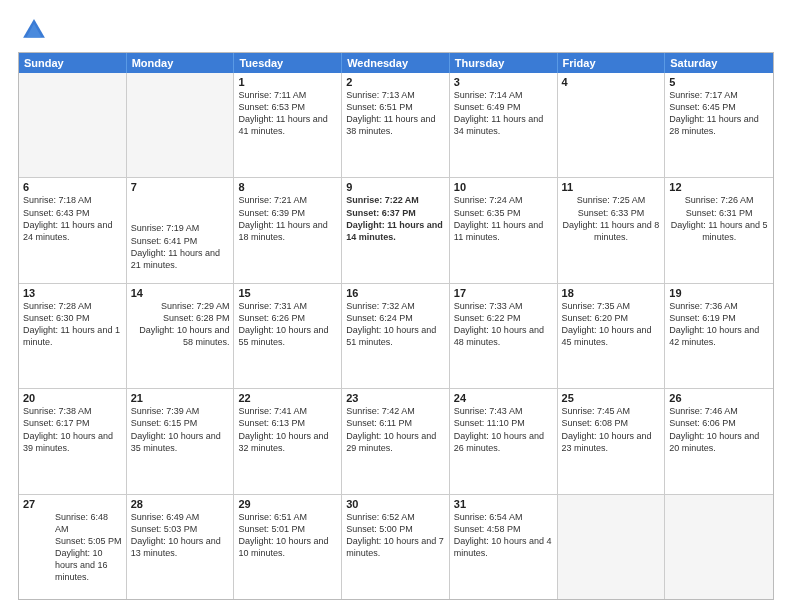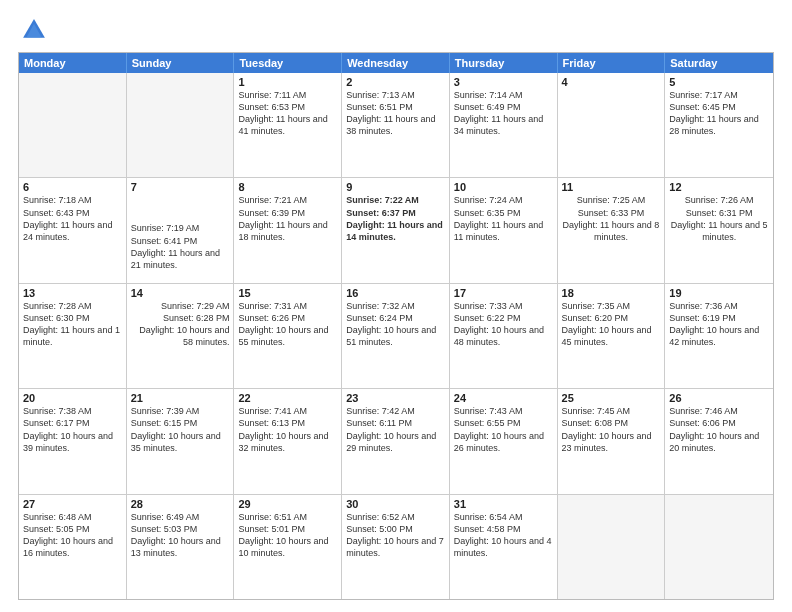--- a/index.html
+++ b/index.html
@@ -127,22 +127,22 @@
       </div>
     </div>
     <div class="title-block">
       <div class="month-title"></div>
       <div class="location"></div>
     </div>
   </div>
 
   <div class="calendar">
     <div class="cal-header-row">
-    <div class="cal-header-cell">Monday</div>
-        <div class="cal-header-cell">Sunday</div>
+    <div class="cal-header-cell">Sunday</div>
+        <div class="cal-header-cell">Monday</div>
         <div class="cal-header-cell">Tuesday</div>
         <div class="cal-header-cell">Wednesday</div>
         <div class="cal-header-cell">Thursday</div>
         <div class="cal-header-cell">Friday</div>
         <div class="cal-header-cell">Saturday</div>
       </div>
     <div class="cal-body">
     <div class="cal-row">
           <div class="cal-cell empty"></div>
           <div class="cal-cell empty"></div>
@@ -283,40 +283,40 @@
           </div>
           <div class="cal-cell">
             <div class="day-num">23</div>
             <div class="cell-text" style="white-space: pre-line;">Sunrise: 7:42 AM
 Sunset: 6:11 PM
 Daylight: 10 hours and 29 minutes.</div>
           </div>
           <div class="cal-cell">
             <div class="day-num">24</div>
             <div class="cell-text" style="white-space: pre-line;">Sunrise: 7:43 AM
-Sunset: 6:55 PM
+Sunset: 11:10 PM
 Daylight: 10 hours and 26 minutes.</div>
           </div>
           <div class="cal-cell">
             <div class="day-num">25</div>
             <div class="cell-text" style="white-space: pre-line;">Sunrise: 7:45 AM
 Sunset: 6:08 PM
 Daylight: 10 hours and 23 minutes.</div>
           </div>
           <div class="cal-cell">
             <div class="day-num">26</div>
             <div class="cell-text" style="white-space: pre-line;">Sunrise: 7:46 AM
 Sunset: 6:06 PM
 Daylight: 10 hours and 20 minutes.</div>
           </div>
         </div>
         <div class="cal-row">
           <div class="cal-cell">
             <div class="day-num">27</div>
-            <div class="cell-text" style="white-space: pre-line;">Sunrise: 6:48 AM
+            <div class="cell-text" style="white-space: pre-line; margin-left: 32px;">Sunrise: 6:48 AM
 Sunset: 5:05 PM
 Daylight: 10 hours and 16 minutes.</div>
           </div>
           <div class="cal-cell">
             <div class="day-num">28</div>
             <div class="cell-text" style="white-space: pre-line;">Sunrise: 6:49 AM
 Sunset: 5:03 PM
 Daylight: 10 hours and 13 minutes.</div>
           </div>
           <div class="cal-cell">

